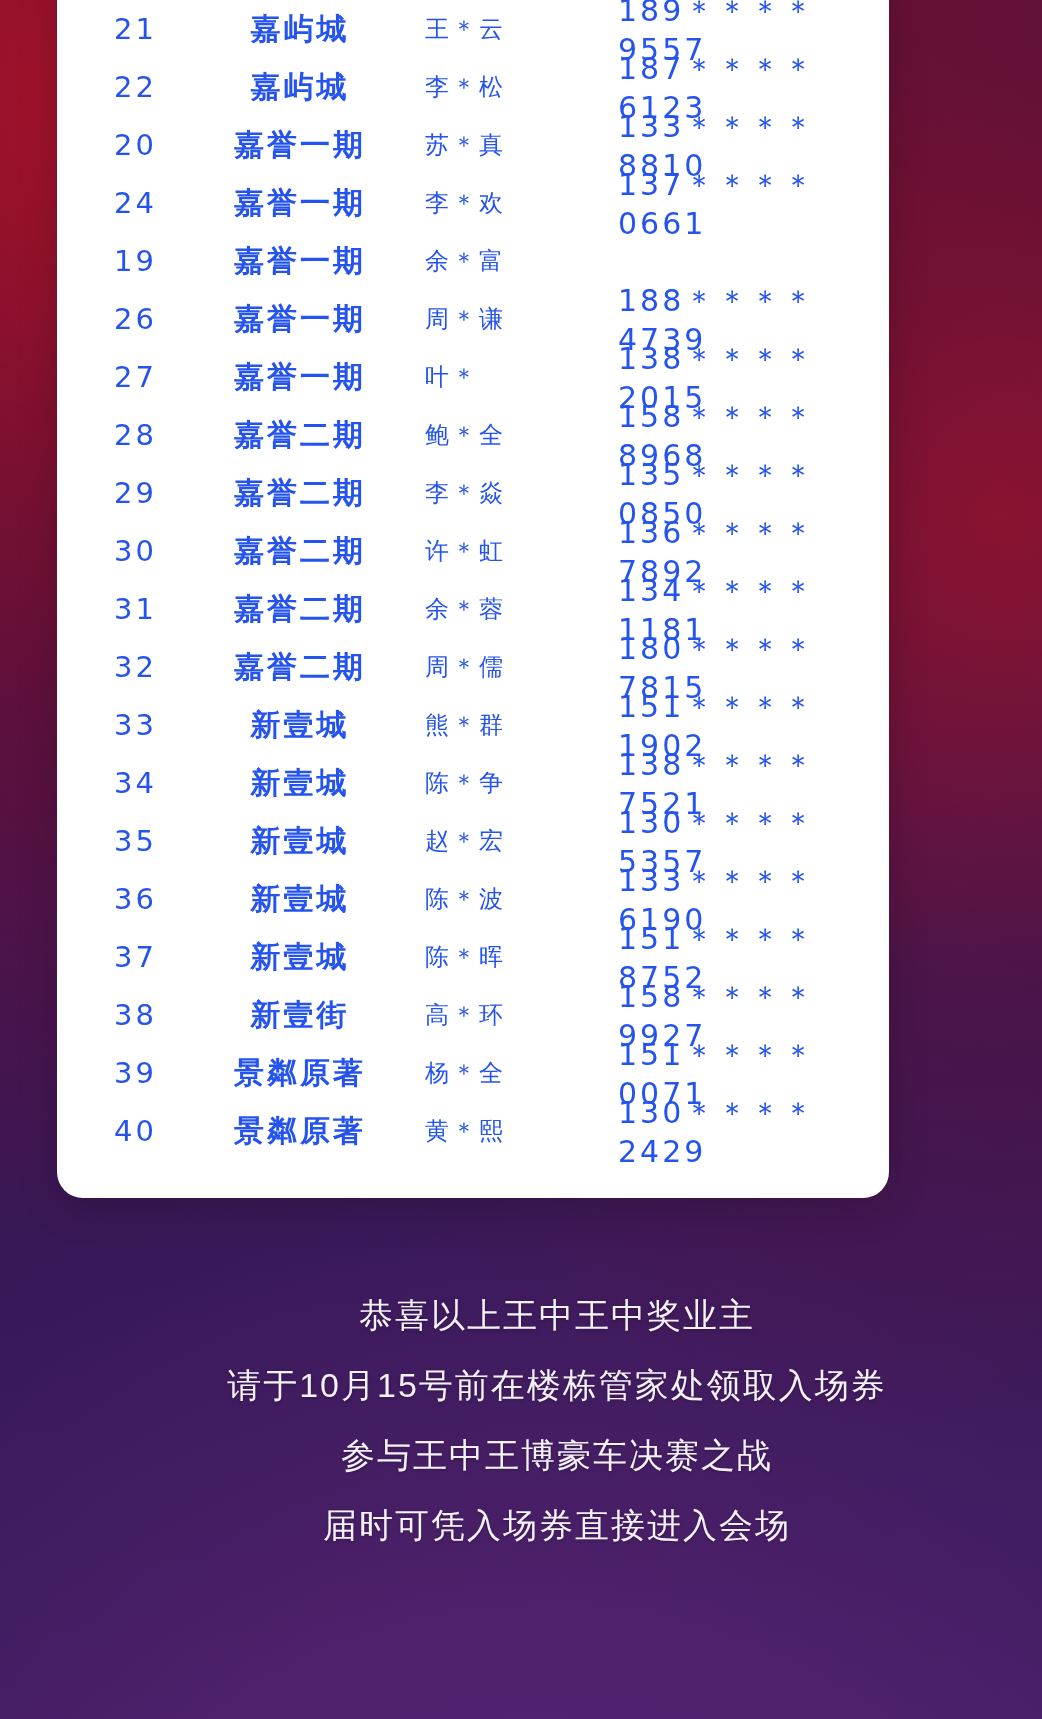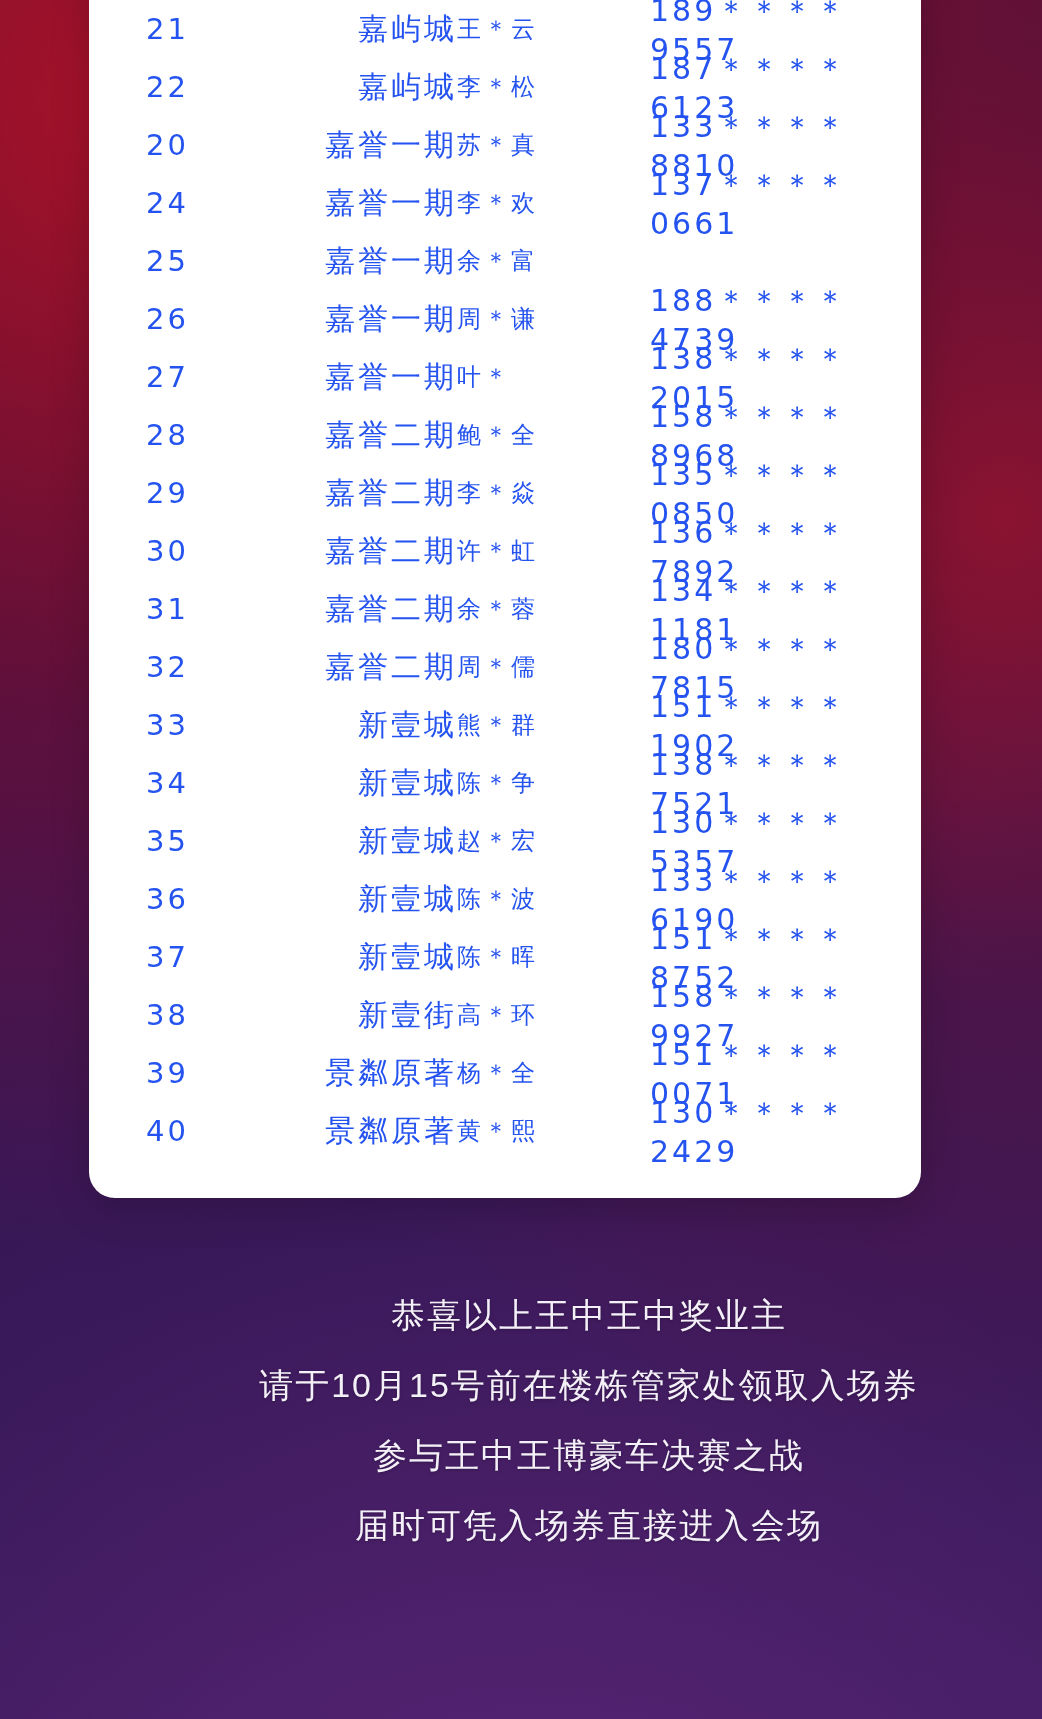--- a/index.html
+++ b/index.html
@@ -16,21 +16,20 @@
       radial-gradient(circle at 50% 118%, rgba(92,38,120,0.95) 0%, rgba(60,26,96,0.6) 40%, rgba(40,18,70,0.0) 70%),
       linear-gradient(170deg, #5c1230 0%, #4a1038 22%, #3a1450 48%, #33164e 66%, #3b1a55 82%, #4a2168 100%);
     overflow: hidden;
     position: relative;
   }
 
   .page {
     position: relative;
     width: 934px;
     height: 1719px;
-    margin-left: 32px;
   }
 
   
   .card {
     position: absolute;
     left: 57px;
     top: -40px;
     width: 832px;
     background: #ffffff;
     border-radius: 26px;
@@ -56,23 +55,24 @@
   .cell-idx {
     width: 118px;
     text-align: right;
     padding-right: 18px;
     box-sizing: border-box;
     font-size: 29px;
     letter-spacing: 3px;
   }
   .cell-zone {
     width: 250px;
-    text-align: right;
+    text-align: center;
     font-size: 30px;
     letter-spacing: 3px;
+    font-weight: bold;
   }
   .cell-name {
     width: 185px;
     text-align: left;
     font-size: 24px;
     letter-spacing: 3px;
   }
   .cell-phone {
     flex: 1;
     text-align: left;
@@ -125,21 +125,21 @@
           <div class="cell-name">苏＊真</div>
           <div class="cell-phone">133＊＊＊＊8810</div>
         </div>
         <div class="row">
           <div class="cell-idx">24</div>
           <div class="cell-zone">嘉誉一期</div>
           <div class="cell-name">李＊欢</div>
           <div class="cell-phone">137＊＊＊＊0661</div>
         </div>
         <div class="row">
-          <div class="cell-idx">25</div>
+          <div class="cell-idx">19</div>
           <div class="cell-zone">嘉誉一期</div>
           <div class="cell-name">余＊富</div>
         </div>
         <div class="row">
           <div class="cell-idx">26</div>
           <div class="cell-zone">嘉誉一期</div>
           <div class="cell-name">周＊谦</div>
           <div class="cell-phone">188＊＊＊＊4739</div>
         </div>
         <div class="row">

